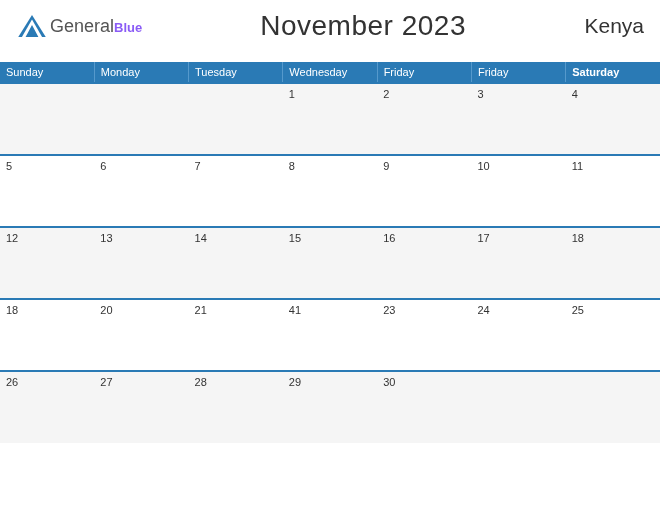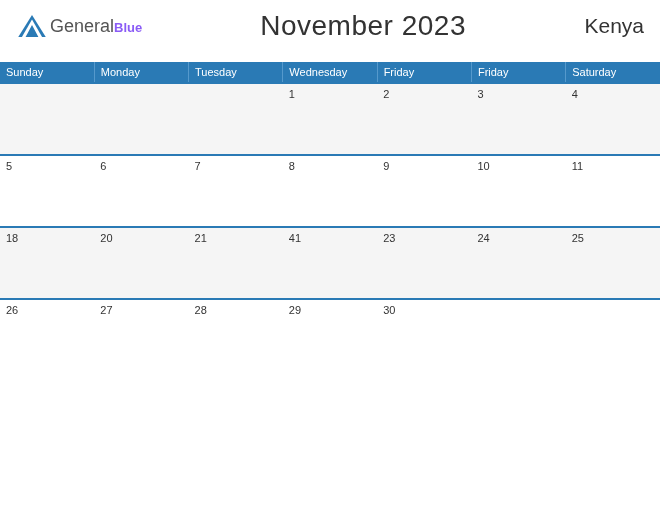--- a/index.html
+++ b/index.html
@@ -69,20 +69,21 @@
       background: #2a7ab5;
       color: #fff;
       font-size: 11px;
       font-weight: normal;
       padding: 4px 6px;
       text-align: left;
       border-right: 1px solid #5599cc;
     }
     .calendar thead tr th:last-child {
       border-right: none;
+      font-weight: bold;
     }
     .calendar tbody tr {
       height: 72px;
     }
     .calendar tbody tr:nth-child(odd) {
       background: #f5f5f5;
     }
     .calendar tbody tr:nth-child(even) {
       background: #fff;
     }
@@ -147,20 +148,29 @@
         <tr>
           <td><span class="day-num">5</span></td>
           <td><span class="day-num">6</span></td>
           <td><span class="day-num">7</span></td>
           <td><span class="day-num">8</span></td>
           <td><span class="day-num">9</span></td>
           <td><span class="day-num">10</span></td>
           <td><span class="day-num">11</span></td>
         </tr>
         <tr>
+          <td><span class="day-num">12</span></td>
+          <td><span class="day-num">13</span></td>
+          <td><span class="day-num">14</span></td>
+          <td><span class="day-num">15</span></td>
+          <td><span class="day-num">16</span></td>
+          <td><span class="day-num">17</span></td>
+          <td><span class="day-num">18</span></td>
+        </tr>
+        <tr>
           <td><span class="day-num">18</span></td>
           <td><span class="day-num">20</span></td>
           <td><span class="day-num">21</span></td>
           <td><span class="day-num">41</span></td>
           <td><span class="day-num">23</span></td>
           <td><span class="day-num">24</span></td>
           <td><span class="day-num">25</span></td>
         </tr>
         <tr>
           <td><span class="day-num">26</span></td>

